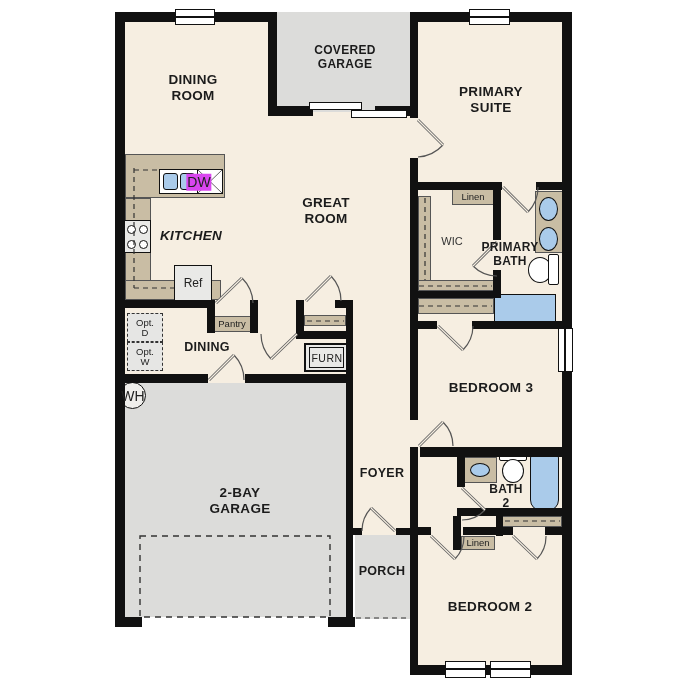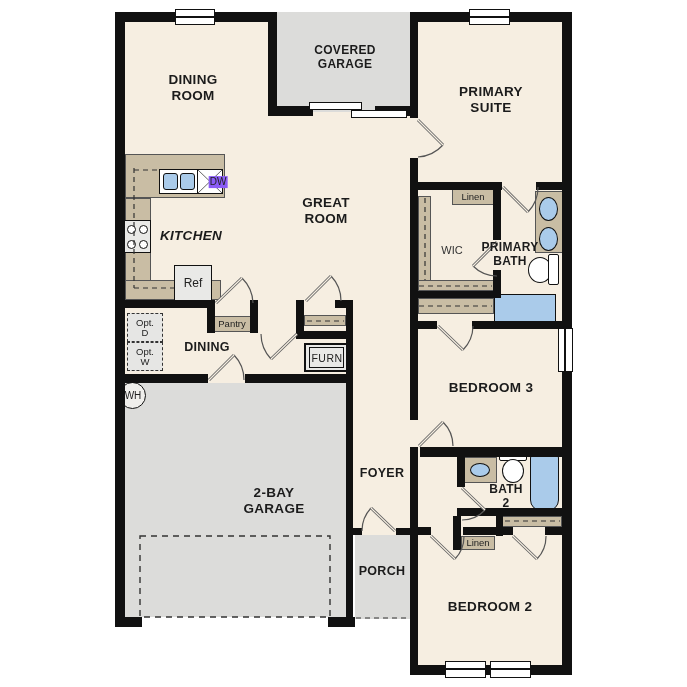--- a/index.html
+++ b/index.html
@@ -14,21 +14,21 @@
   .wet{background:#aacbea;border:1.4px solid #111;}
   .win{position:absolute;background:#ffffff;border:1.4px solid #111;z-index:35;box-sizing:border-box;}
   .win.h{background:linear-gradient(to bottom,#fff 42%,#111 42%,#111 56%,#fff 56%);}
   .win.v{background:linear-gradient(to right,#fff 42%,#111 42%,#111 56%,#fff 56%);}
   svg.overlay{position:absolute;left:0;top:0;z-index:50;pointer-events:none;}
   .lbl{position:absolute;transform:translate(-50%,-50%);z-index:60;
        font-weight:bold;font-size:13.5px;letter-spacing:.3px;color:#1b1b1b;
        text-align:center;white-space:pre-line;line-height:1.18;}
   .lbl.md{font-size:12px;}
   .lbl.sm{font-weight:normal;font-size:12px;letter-spacing:0;color:#222;}
-  .lbl.xs{font-weight:normal;font-size:10px;letter-spacing:0;color:#222;line-height:1.05;}
+  .lbl.xs{font-weight:normal;font-size:14px;letter-spacing:0;color:#222;line-height:1.05;}
   .round{border-radius:50%;}
 </style>
 </head>
 <body>
 
 <div id="plan">
 
   <div class="floor" style="left:124px;top:22px;width:438px;height:435px;"></div>
   <div class="floor" style="left:410px;top:457px;width:152px;height:208px;"></div>
   <div class="floor" style="left:353px;top:457px;width:57px;height:78px;"></div>
@@ -165,37 +165,37 @@
   <div class="lbl" style="left:193px;top:88px;">DINING
 ROOM</div>
   <div class="lbl md" style="left:345px;top:57px;">COVERED
 GARAGE</div>
   <div class="lbl" style="left:491px;top:100px;">PRIMARY
 SUITE</div>
   <div class="lbl" style="left:191px;top:236px;font-style:italic;">KITCHEN</div>
   <div class="lbl" style="left:326px;top:211px;">GREAT
 ROOM</div>
   <div class="lbl" style="left:207px;top:347px;font-size:12.5px;">DINING</div>
-  <div class="lbl sm" style="left:452px;top:250px;font-size:11px;color:#333;">WIC</div>
+  <div class="lbl sm" style="left:452px;top:241px;font-size:11px;color:#333;">WIC</div>
   <div class="lbl md" style="left:510px;top:254px;">PRIMARY
 BATH</div>
   <div class="lbl" style="left:491px;top:388px;">BEDROOM 3</div>
-  <div class="lbl" style="left:240px;top:501px;margin-left:34px;">2-BAY
+  <div class="lbl" style="left:240px;top:501px;">2-BAY
 GARAGE</div>
   <div class="lbl" style="left:382px;top:473px;font-size:12.5px;">FOYER</div>
   <div class="lbl md" style="left:506px;top:496px;">BATH
 2</div>
   <div class="lbl" style="left:382px;top:571px;font-size:12.5px;">PORCH</div>
   <div class="lbl" style="left:490px;top:607px;">BEDROOM 2</div>
 
   <div class="lbl sm" style="left:232px;top:324px;font-size:9.5px;">Pantry</div>
   <div class="lbl sm" style="left:473px;top:197px;font-size:9.5px;">Linen</div>
   <div class="lbl sm" style="left:478px;top:543px;font-size:9.5px;">Linen</div>
   <div class="lbl sm" style="left:327px;top:358px;font-size:10.5px;letter-spacing:.5px;">FURN</div>
   <div class="lbl sm" style="left:193px;top:283px;">Ref</div>
-  <div class="lbl sm" style="left:218px;top:182px;font-size:10px;background:#8b5cf6;padding:0 1px;">DW</div>
+  <div class="lbl sm" style="left:199px;top:182px;font-size:14px;background:#d946ef;padding:0 1px;">DW</div>
   <div class="lbl xs" style="left:133px;top:396px;">WH</div>
   <div class="lbl xs" style="left:145px;top:328px;font-size:9.5px;">Opt.
 D</div>
   <div class="lbl xs" style="left:145px;top:357px;font-size:9.5px;">Opt.
 W</div>
 
 </div>
 
 </body></html>

